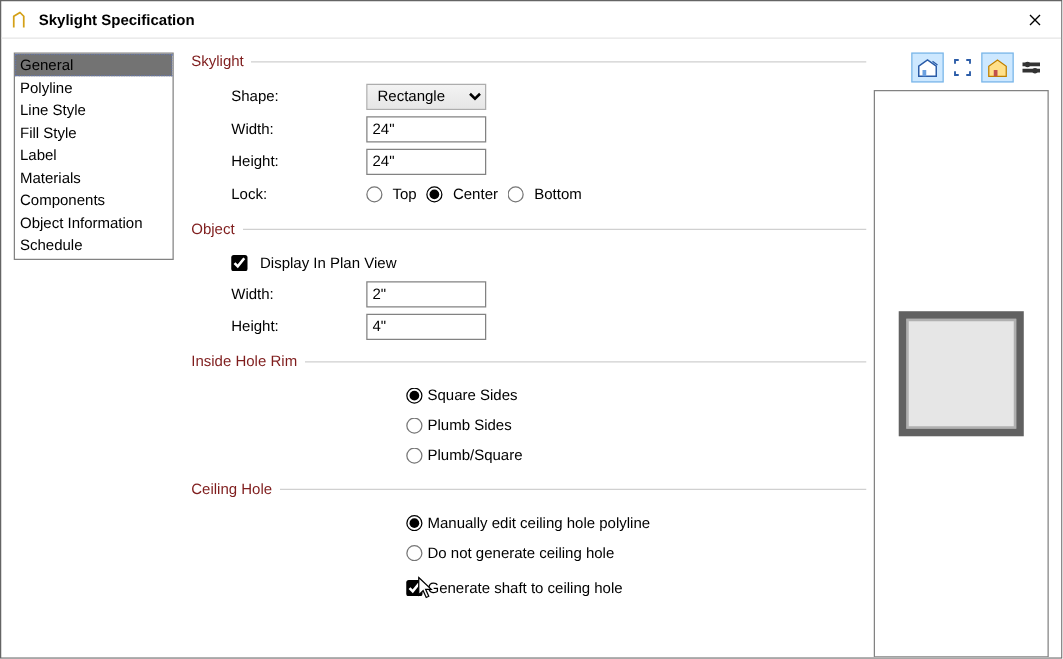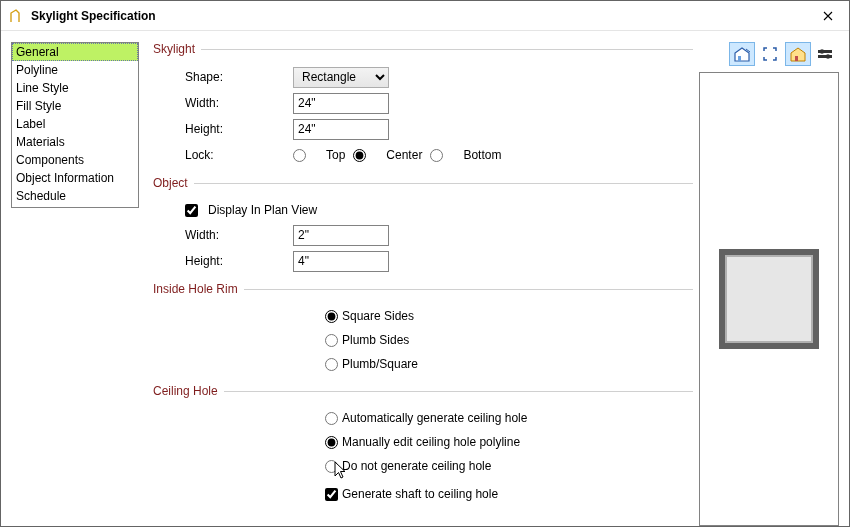--- a/index.html
+++ b/index.html
@@ -48,21 +48,21 @@
     background:#fff;
     overflow:hidden;
     height: 166px;
   }
   .sidebar-item {
     padding: 2px 4px;
     cursor:pointer;
     white-space:nowrap;
   }
   .sidebar-item.selected {
-    background: #bef264;
+    background: #737373;
     border: 1px dotted #67a;
     padding: 1px 3px;
   }
 
   .main {
     flex:1;
     padding: 0 6px 0 14px;
     position:relative;
   }
 
@@ -111,21 +111,21 @@
 
   .radio-row, .check-row {
     display:flex;
     align-items:center;
     height:24px;
     margin-left: 172px;
   }
   .radio-inline {
     display:flex;
     align-items:center;
-    gap: 16px;
+    gap: 4px;
     margin-right: 8px;
   }
   .check-inline {
     display:flex;
     align-items:center;
     gap:6px;
     margin-left: 32px;
     height:24px;
   }
   input[type=radio], input[type=checkbox] {
@@ -280,24 +280,20 @@
           <span>Plumb Sides</span>
         </label>
         <label class="radio-row">
           <input type="radio" name="rim" style="">
           <span>Plumb/Square</span>
         </label>
       </fieldset>
 
       <fieldset class="group">
         <legend>Ceiling Hole</legend>
-        <label class="radio-row">
-          <input type="radio" name="ceil" style="">
-          <span>Automatically generate ceiling hole</span>
-        </label>
         <label class="radio-row">
           <input type="radio" name="ceil" checked="" style="">
           <span>Manually edit ceiling hole polyline</span>
         </label>
         <label class="radio-row">
           <input type="radio" name="ceil" style="">
           <span>Do not generate ceiling hole</span>
         </label>
         <label class="radio-row" style="margin-top:4px">
           <input type="checkbox" checked="" style="">

